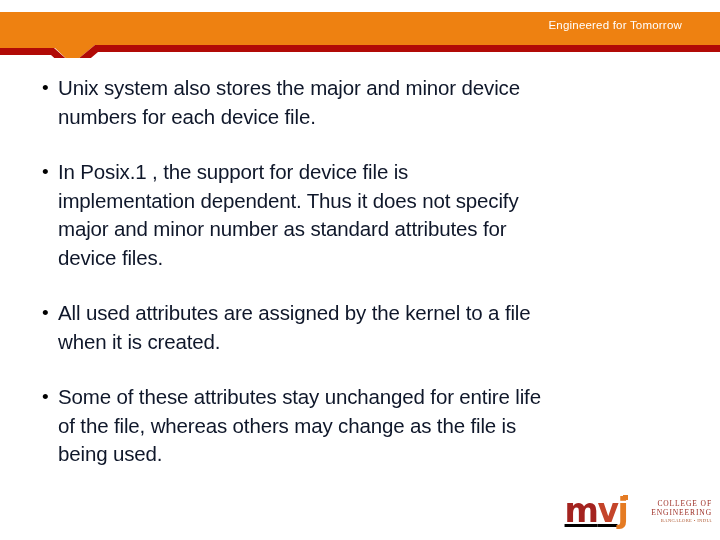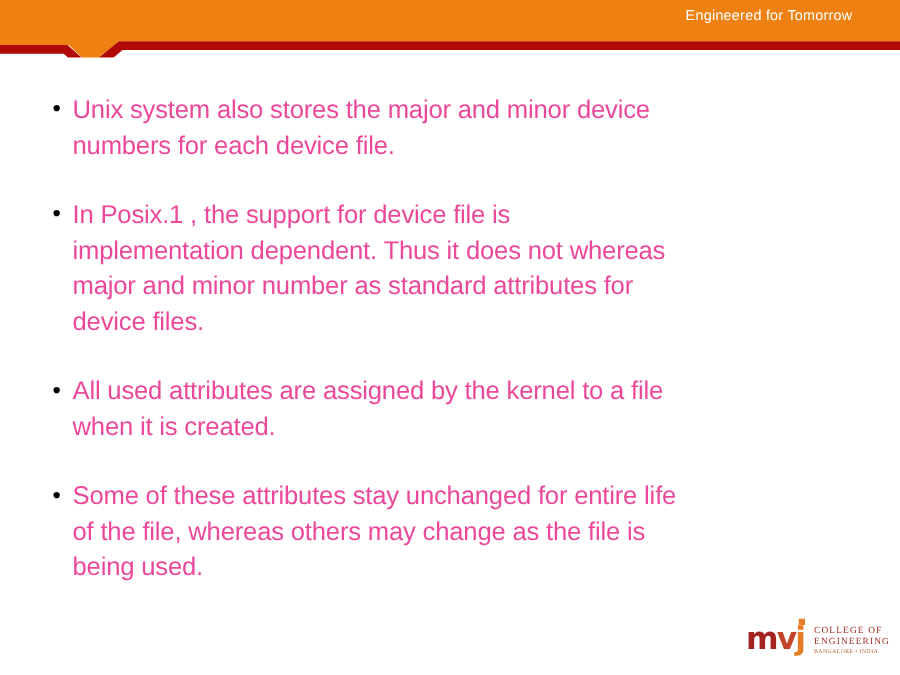--- a/index.html
+++ b/index.html
@@ -22,21 +22,21 @@
     width: 720px;
     height: 540px;
     background: #ffffff;
     overflow: hidden;
   }
 
   
   .header-banner {
     position: absolute;
     left: 0;
-    top: 0;
+    top: 12px;
     width: 720px;
     height: 46px;
   }
   .header-banner svg {
     display: block;
     width: 720px;
     height: 46px;
   }
   .tagline {
     position: absolute;
@@ -70,60 +70,62 @@
     width: 24px;
     color: #000000;
     font-size: 19px;
     line-height: 28.5px;
     text-align: left;
     padding-left: 8px;
     box-sizing: border-box;
   }
   .bullet-text {
     flex: 1 1 auto;
-    color: #ec4899;
+    color: #0f172a;
     font-family: "Liberation Sans", sans-serif;
     font-size: 20.5px;
     line-height: 28.5px;
     letter-spacing: -0.15px;
     white-space: pre-line;
   }
 
   
   .logo {
     position: absolute;
     right: 8px;
     bottom: 12px;
     display: flex;
     align-items: center;
     height: 36px;
   }
   .logo-mark {
     font-family: "DejaVu Sans", sans-serif;
     font-weight: bold;
-    font-size: 25px;
+    font-size: 33px;
     line-height: 33px;
     letter-spacing: -1.5px;
     position: relative;
     padding-right: 2px;
+    text-decoration: underline;
   }
   .logo-m { color: #a4231f; }
   .logo-v { color: #c4442a; }
   .logo-j { color: #e57b23; }
   .logo-dot {
     position: absolute;
     right: 1px;
     top: 1px;
     width: 5px;
     height: 5px;
     background: #e57b23;
   }
   .logo-words {
-    margin-left: 6px;
+    margin-left: 22px;
     padding-top: 2px;
+    text-align: right;
   }
   .logo-line1, .logo-line2 {
     color: #9c2b22;
     font-family: "Liberation Serif", serif;
     font-size: 7.5px;
     line-height: 9px;
     letter-spacing: 0.9px;
     white-space: nowrap;
   }
   .logo-line2 { font-weight: normal; }
@@ -155,21 +157,21 @@
 
     <div class="bullet-row">
       <span class="bullet-marker">•</span>
       <span class="bullet-text">Unix system also stores the major and minor device
 numbers for each device file.</span>
     </div>
 
     <div class="bullet-row">
       <span class="bullet-marker">•</span>
       <span class="bullet-text">In Posix.1 , the support for device file is
-implementation dependent. Thus it does not whereas
+implementation dependent. Thus it does not specify
 major and minor number as standard attributes for
 device files.</span>
     </div>
 
     <div class="bullet-row">
       <span class="bullet-marker">•</span>
       <span class="bullet-text">All used attributes are assigned by the kernel to a file
 when it is created.</span>
     </div>
 

